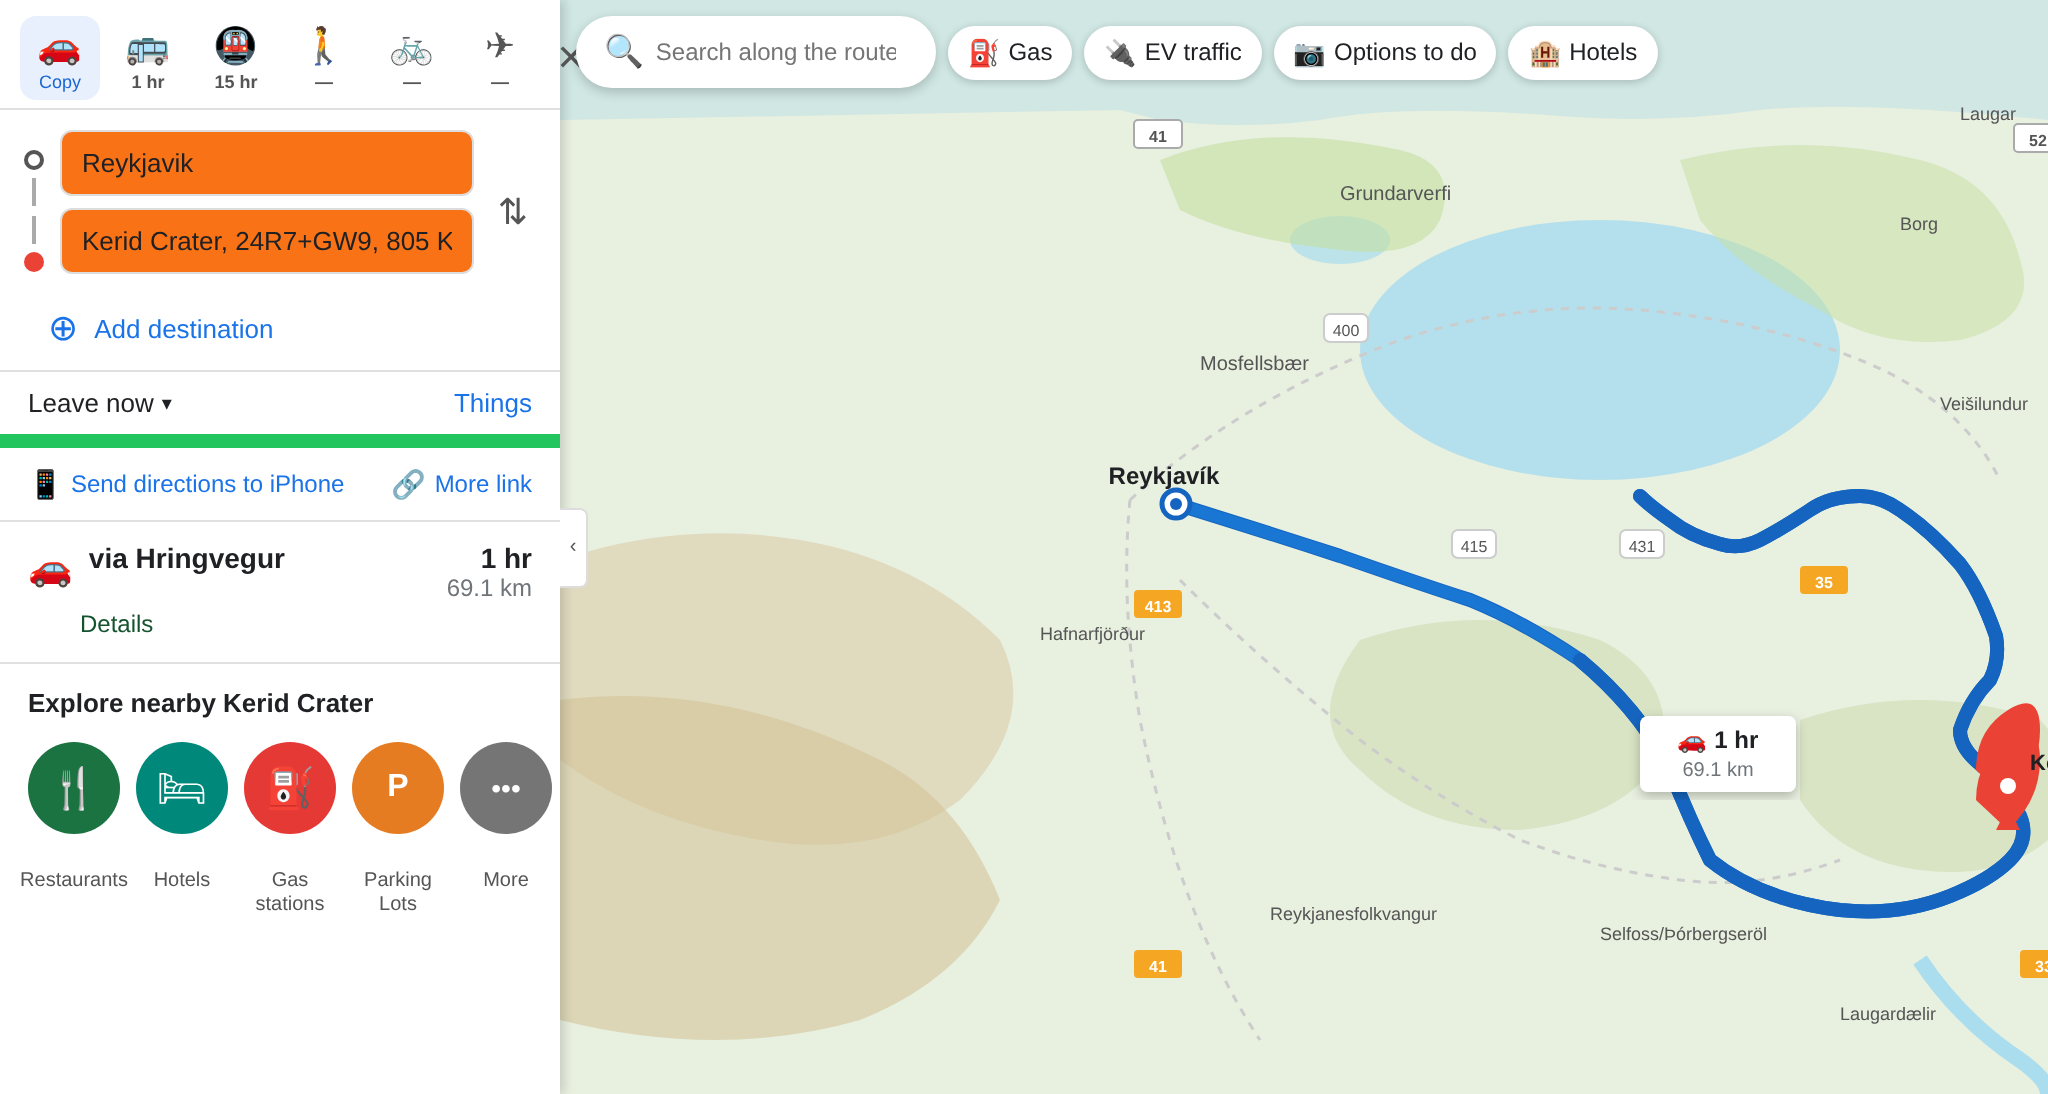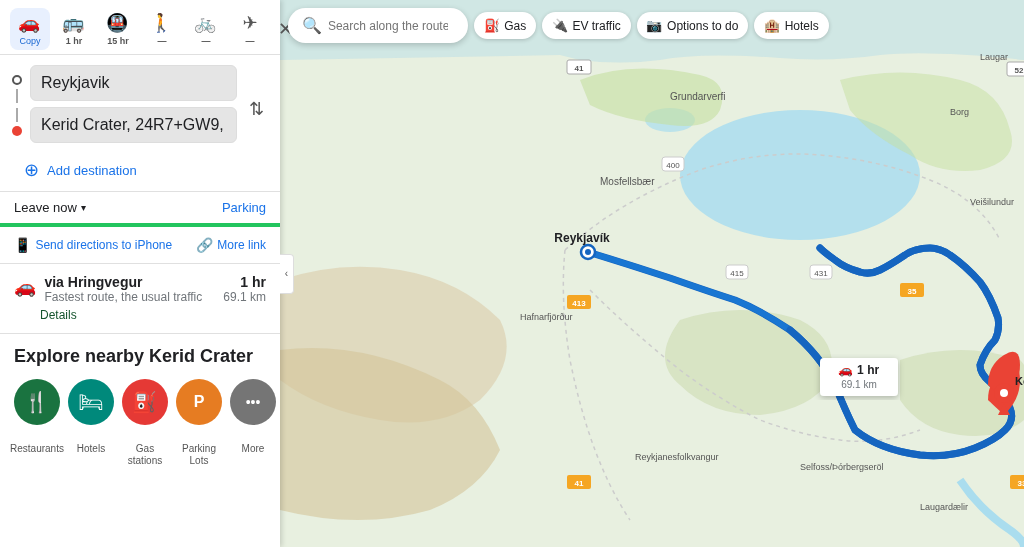--- a/index.html
+++ b/index.html
@@ -88,24 +88,24 @@
       flex: 1;
       display: flex;
       flex-direction: column;
       gap: 6px;
     }
     .route-input {
       width: 100%;
       padding: 8px 10px;
       border: 1px solid #ddd;
       border-radius: 6px;
-      font-size: 16px;
+      font-size: 13px;
       color: #202124;
       outline: none;
-      background: #e5e5e5;
+      background: #f97316;
     }
     .swap-btn {
       align-self: center;
       background: none;
       border: none;
       font-size: 18px;
       cursor: pointer;
       color: #555;
       padding: 4px;
       margin-top: 10px;
@@ -123,21 +123,21 @@
     }
     .add-dest .plus { font-size: 18px; }
 
     
     .route-options-bar {
       display: flex;
       align-items: flex-end;
       justify-content: space-between;
       padding: 8px 14px;
       border-top: 1px solid #e0e0e0;
-      border-bottom: 4px solid #22c55e;
+      border-bottom: 7px solid #22c55e;
     }
     .leave-now {
       display: flex;
       align-items: center;
       gap: 4px;
       font-size: 13px;
       color: #202124;
       cursor: pointer;
     }
     .leave-now .caret { font-size: 10px; }
@@ -195,21 +195,21 @@
       color: #14532d;
       cursor: pointer;
       margin-left: 26px;
     }
 
     
     .explore-section {
       padding: 12px 14px;
     }
     .explore-title {
-      font-size: 18px;
+      font-size: 13px;
       font-weight: 600;
       color: #202124;
       margin-bottom: 12px;
     }
     .explore-items {
       display: flex;
       gap: 8px;
       align-items: flex-start;
     }
     .explore-item {
@@ -373,40 +373,39 @@
   <div class="add-dest">
     <span class="plus">⊕</span>
     <span>Add destination</span>
   </div>
 
   <div class="route-options-bar">
     <div class="leave-now">
       <span>Leave now</span>
       <span class="caret">▾</span>
     </div>
-    <span class="options-link">Parking</span>
+    <span class="options-link">Things</span>
   </div>
 
   <div class="share-bar">
     <button class="share-btn">
       <span class="icon">📱</span>
       <span>Send directions to iPhone</span>
     </button>
     <button class="share-btn" style="margin-left:auto;">
       <span class="icon">🔗</span>
       <span>More link</span>
     </button>
   </div>
 
   <div class="route-result">
     <div class="route-header">
       <div class="route-car-icon">🚗</div>
       <div class="route-info">
         <div class="route-name">via Hringvegur</div>
-        <div class="route-desc">Fastest route, the usual traffic</div>
       </div>
       <div class="route-time-col">
         <div class="route-time">1 hr</div>
         <div class="route-dist">69.1 km</div>
       </div>
     </div>
     <span class="details-link">Details</span>
   </div>
 
   <div class="explore-section">

